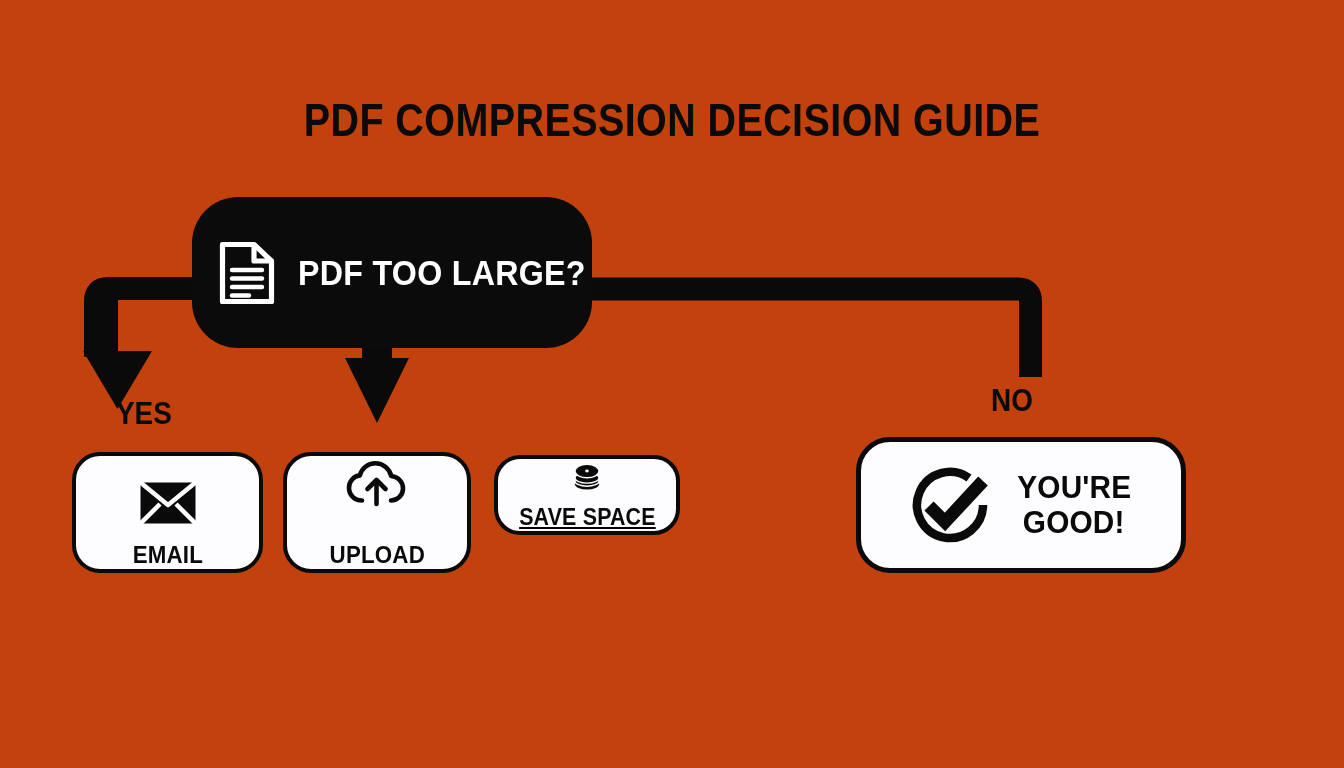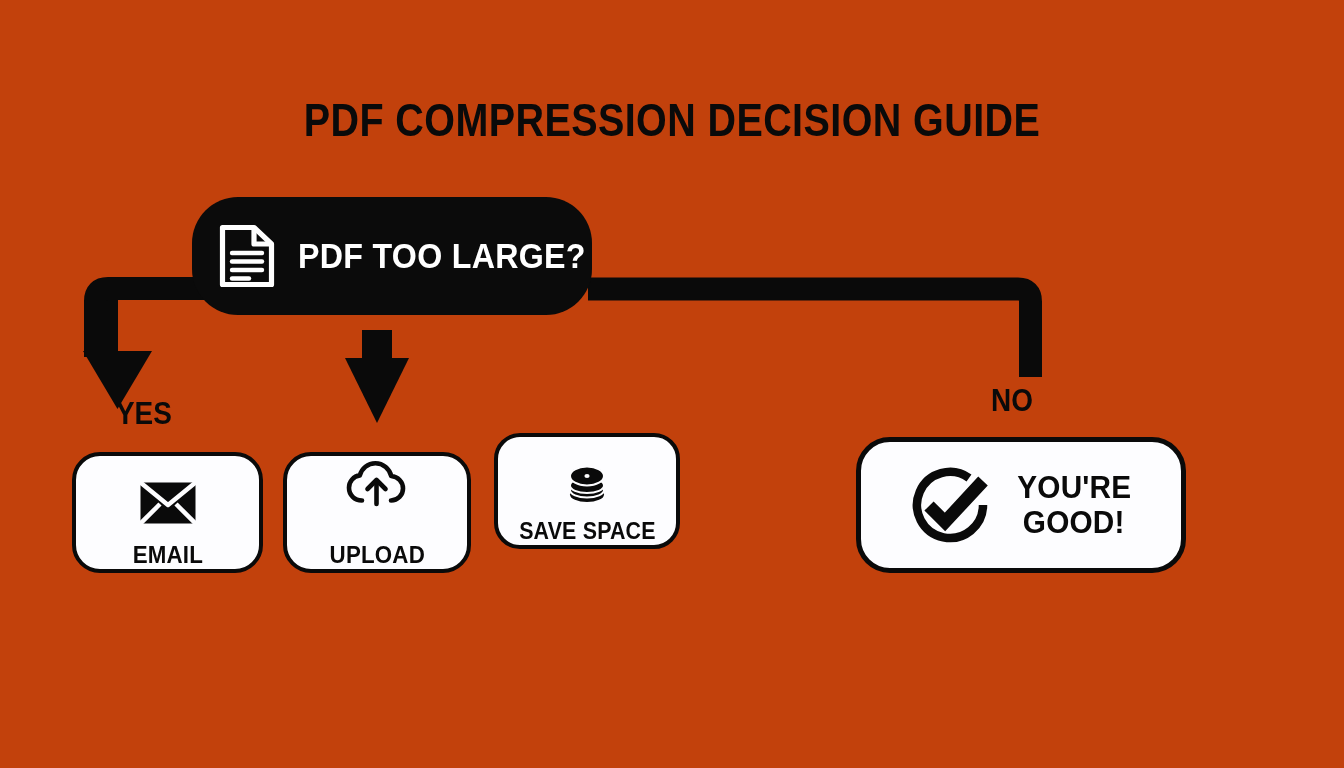--- a/index.html
+++ b/index.html
@@ -34,21 +34,21 @@
     transform-origin: 50% 50%;
     white-space: nowrap;
   }
 
   
   #decision-node {
     position: absolute;
     left: 192px;
     top: 197px;
     width: 400px;
-    height: 118px;
+    height: 151px;
     background: #0b0b0b;
     border-radius: 46px;
     display: flex;
     align-items: center;
     justify-content: flex-start;
     padding-left: 26px;
     box-sizing: border-box;
   }
   #decision-node .doc-icon {
     width: 58px;
@@ -109,21 +109,21 @@
     font-weight: 700;
     font-size: 24px;
     color: #0a0a0a;
     letter-spacing: 0.2px;
     transform: scaleX(0.93);
     white-space: nowrap;
   }
 
   #box-email  { left: 72px;  top: 452px; width: 191px; height: 121px; }
   #box-upload { left: 283px; top: 452px; width: 188px; height: 121px; gap: 21px; }
-  #box-save   { left: 494px; top: 433px; width: 186px; height: 116px; border-radius: 26px; border-width: 4px; }
+  #box-save   { left: 494px; top: 455px; width: 186px; height: 80px; border-radius: 26px; border-width: 4px; text-decoration: underline; }
 
   #box-email .box-icon  { margin-bottom: 16px; }
   #box-upload .box-icon { margin-bottom: 13px; }
   #box-save .box-icon   { margin-bottom: 11px; }
   #box-save .box-label  { font-size: 23px; }
 
   
   #box-good {
     position: absolute;
     left: 856px;

